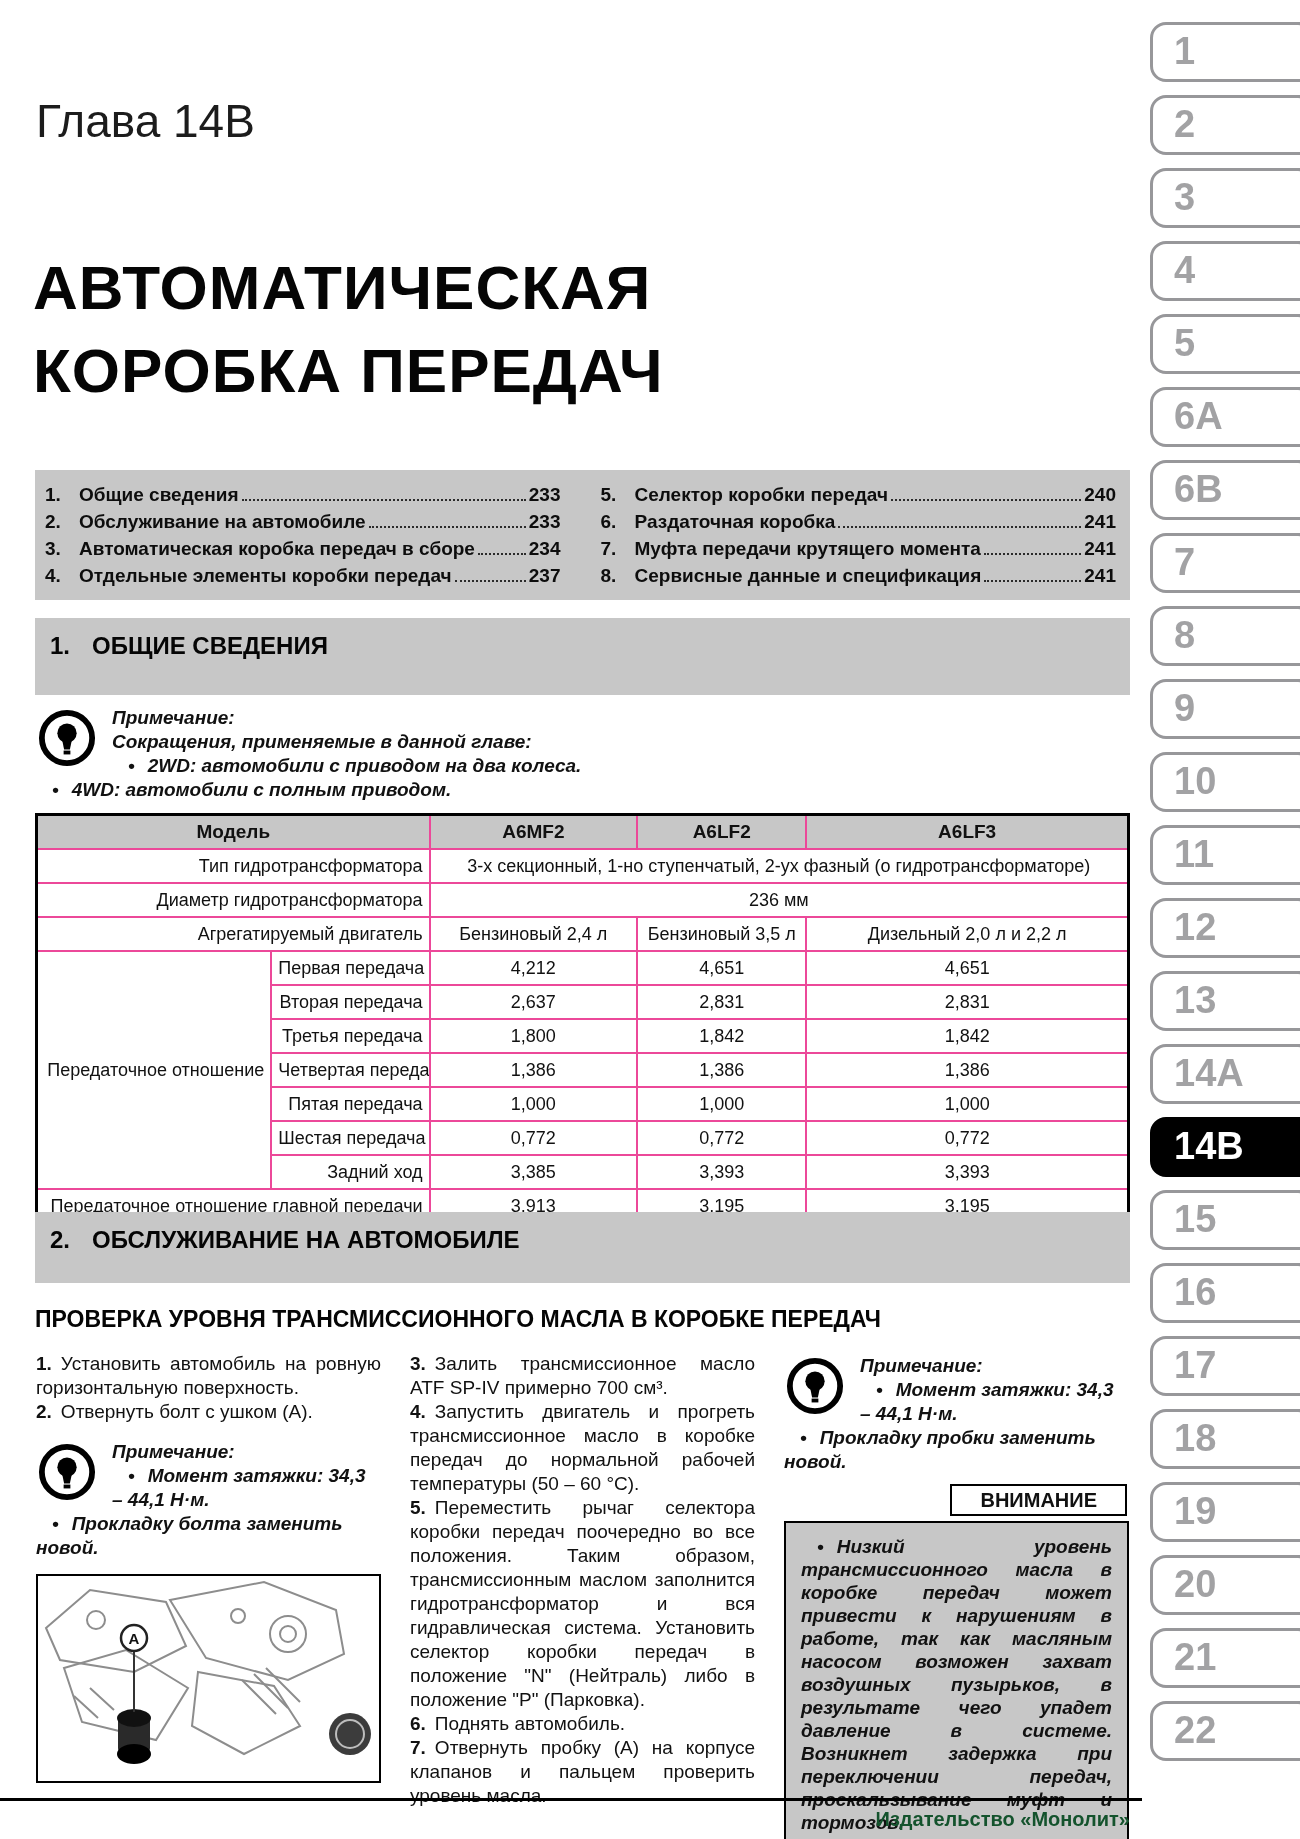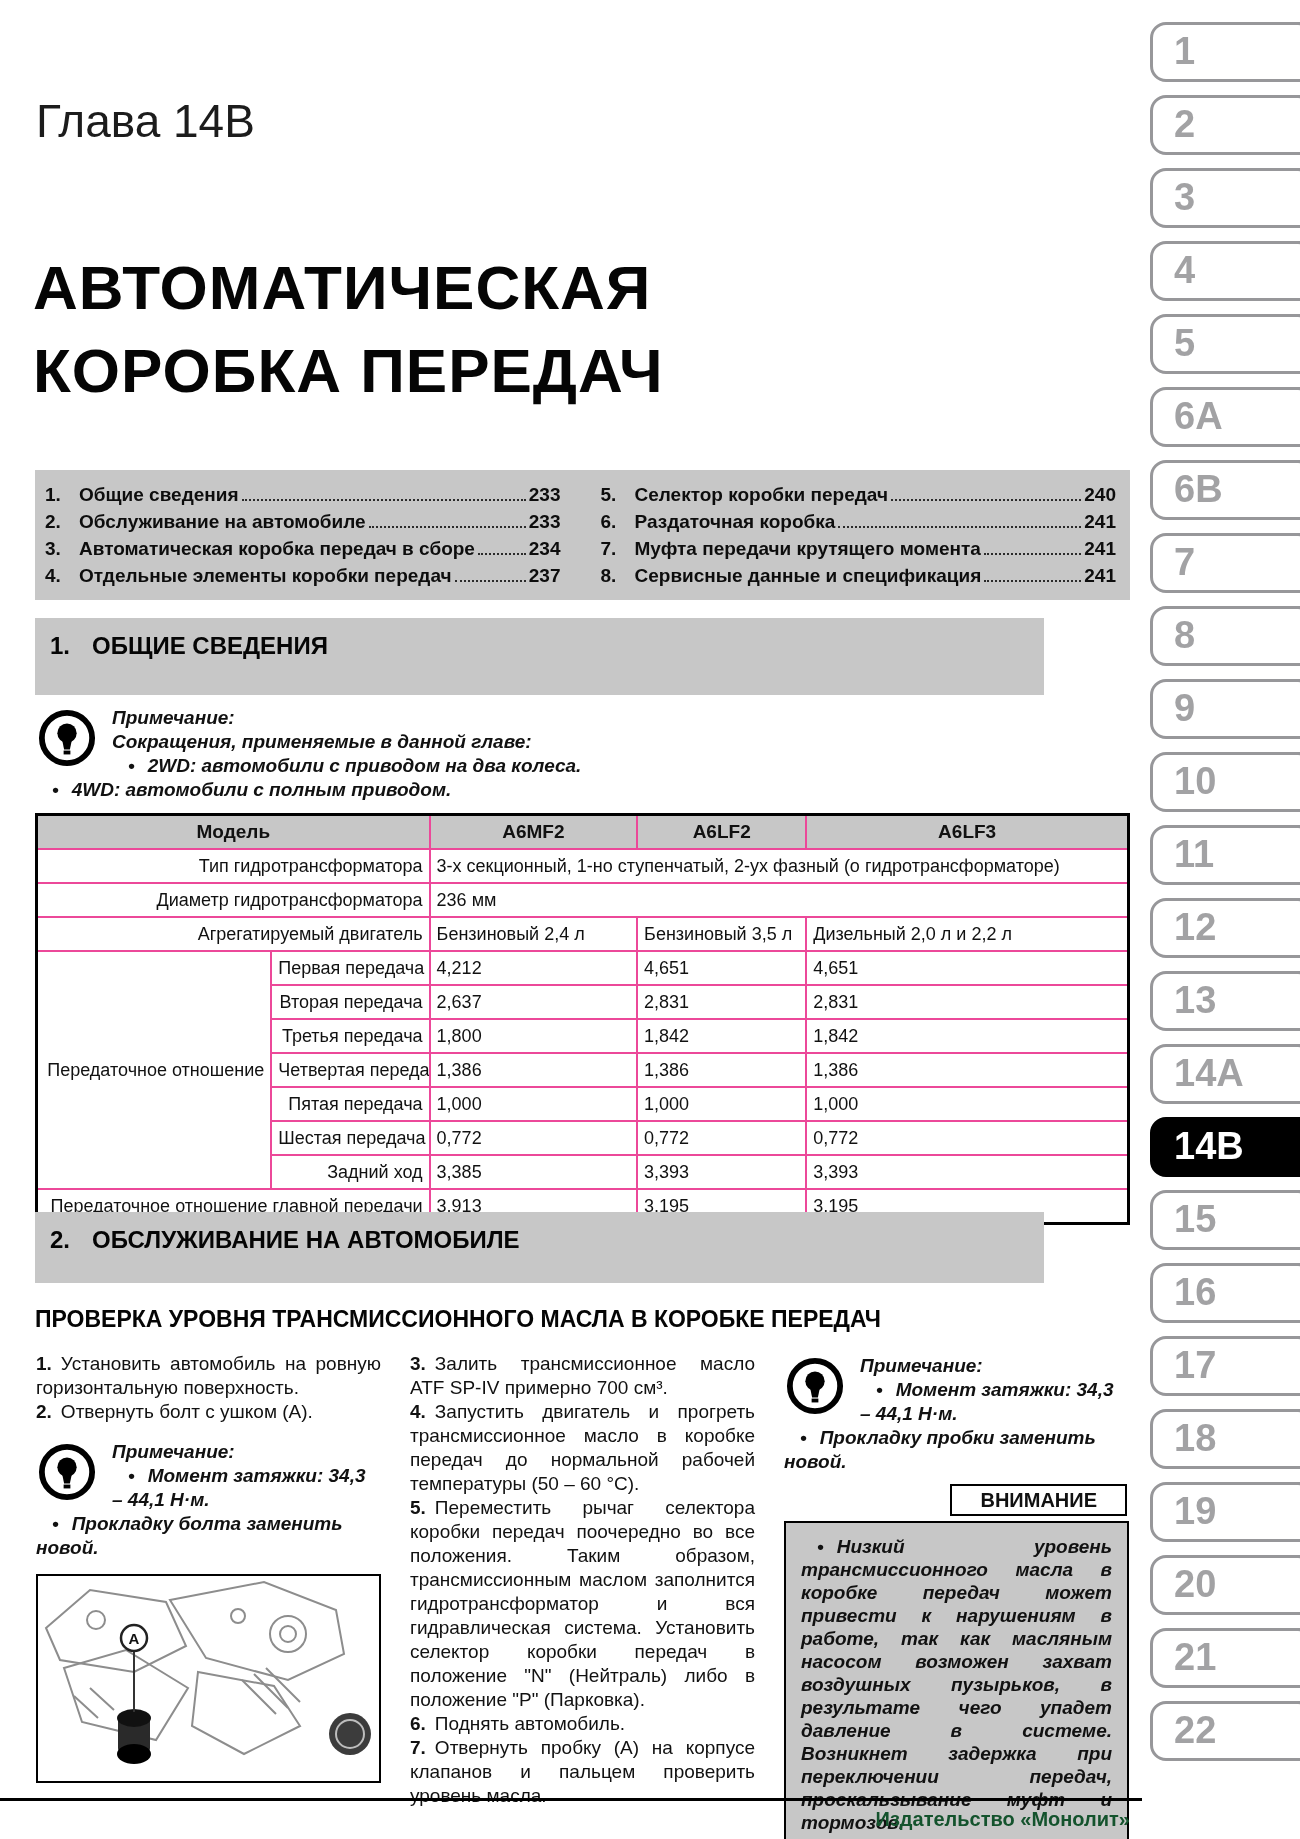--- a/index.html
+++ b/index.html
@@ -12,39 +12,39 @@
   .main-title span{display:block;}
   
   .toc-box{position:absolute;left:35px;top:470px;width:1095px;box-sizing:border-box;
            background:#c7c7c7;padding:12px 14px 12px 10px;display:flex;gap:40px;}
   .toc-col{flex:1;display:flex;flex-direction:column;gap:2px;}
   .toc-row{display:flex;align-items:baseline;font-size:19px;font-weight:bold;line-height:25px;color:#0d0d0d;}
   .toc-num{width:34px;flex:none;}
   .toc-dots{flex:1;border-bottom:2.5px dotted #2a2a2a;margin:0 3px 5px 3px;min-width:12px;}
   .toc-page{flex:none;text-align:left;}
   
-  .section-bar{position:absolute;left:35px;width:1009px;box-sizing:border-box;background:#c7c7c7;
+  .section-bar{position:absolute;left:35px;width:1095px;box-sizing:border-box;background:#c7c7c7;
                font-size:24px;font-weight:bold;color:#050505;padding:14px 0 0 15px;}
   .bar-1{top:618px;height:77px;}
   .bar-2{top:1212px;height:71px;}
   .bar-num{display:inline-block;min-width:42px;}
   
   .note{font-weight:bold;font-style:italic;font-size:19px;line-height:24px;text-align:left;}
   .note::after{content:"";display:block;clear:both;}
   .note-icon{float:left;width:58px;height:60px;margin:2px 16px 4px 2px;}
   .note-bullet{text-indent:16px;}
   .note-bullet::before{content:"•";margin-right:13px;}
   .note-1{position:absolute;left:36px;top:706px;width:630px;}
   
   .spec-table{position:absolute;left:35px;top:813px;width:1095px;border-collapse:collapse;
               font-size:18px;border:3px solid #000;table-layout:fixed;}
   .spec-table td,.spec-table th{border:2px solid #ec4899;padding:4px 6px;height:24px;overflow:hidden;white-space:nowrap;}
   .spec-table th{background:#c7c7c7;font-size:19px;text-align:center;}
   .cell-lbl{text-align:right;padding-left:9px;}
-  .cell-val{text-align:left;}
+  .cell-val{text-align:center;}
   
   .proc-heading{position:absolute;left:35px;top:1306px;font-size:23px;font-weight:bold;color:#050505;}
   
   .columns{position:absolute;left:36px;top:1352px;width:1095px;display:flex;gap:29px;}
   .pcol{width:345px;flex:none;font-size:19px;line-height:24px;text-align:justify;}
   .step{margin:0;}
   .step-num{font-weight:bold;margin-right:9px;}
   .pcol .note{margin-top:16px;}
   .img-box{margin-top:14px;border:2.5px solid #000;height:205px;position:relative;background:#fff;}
   

